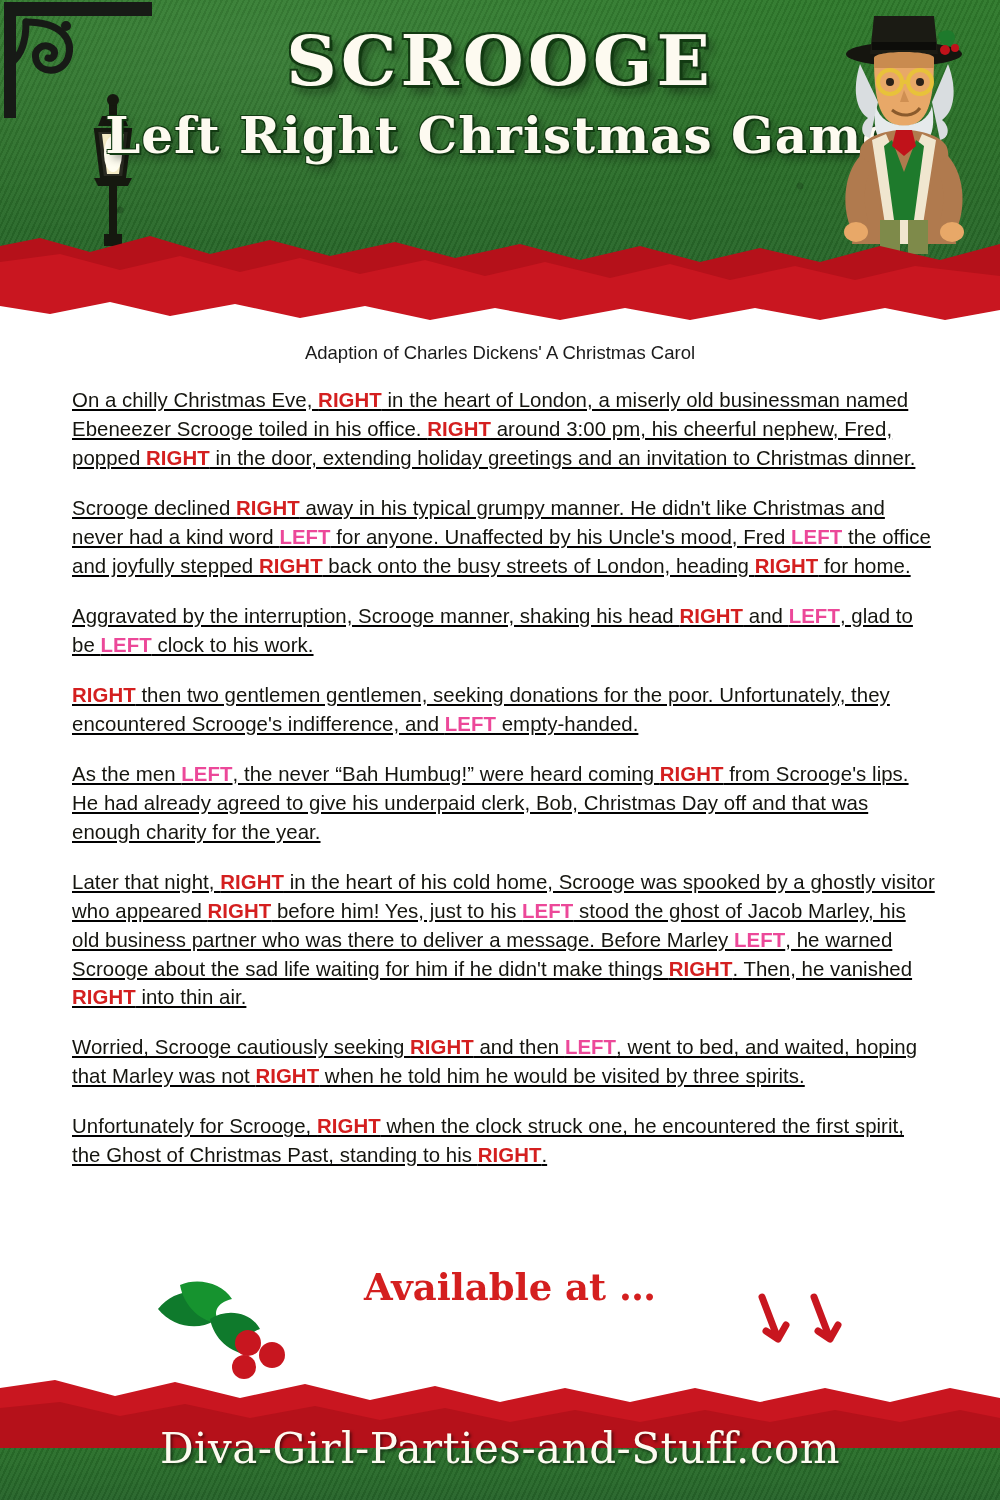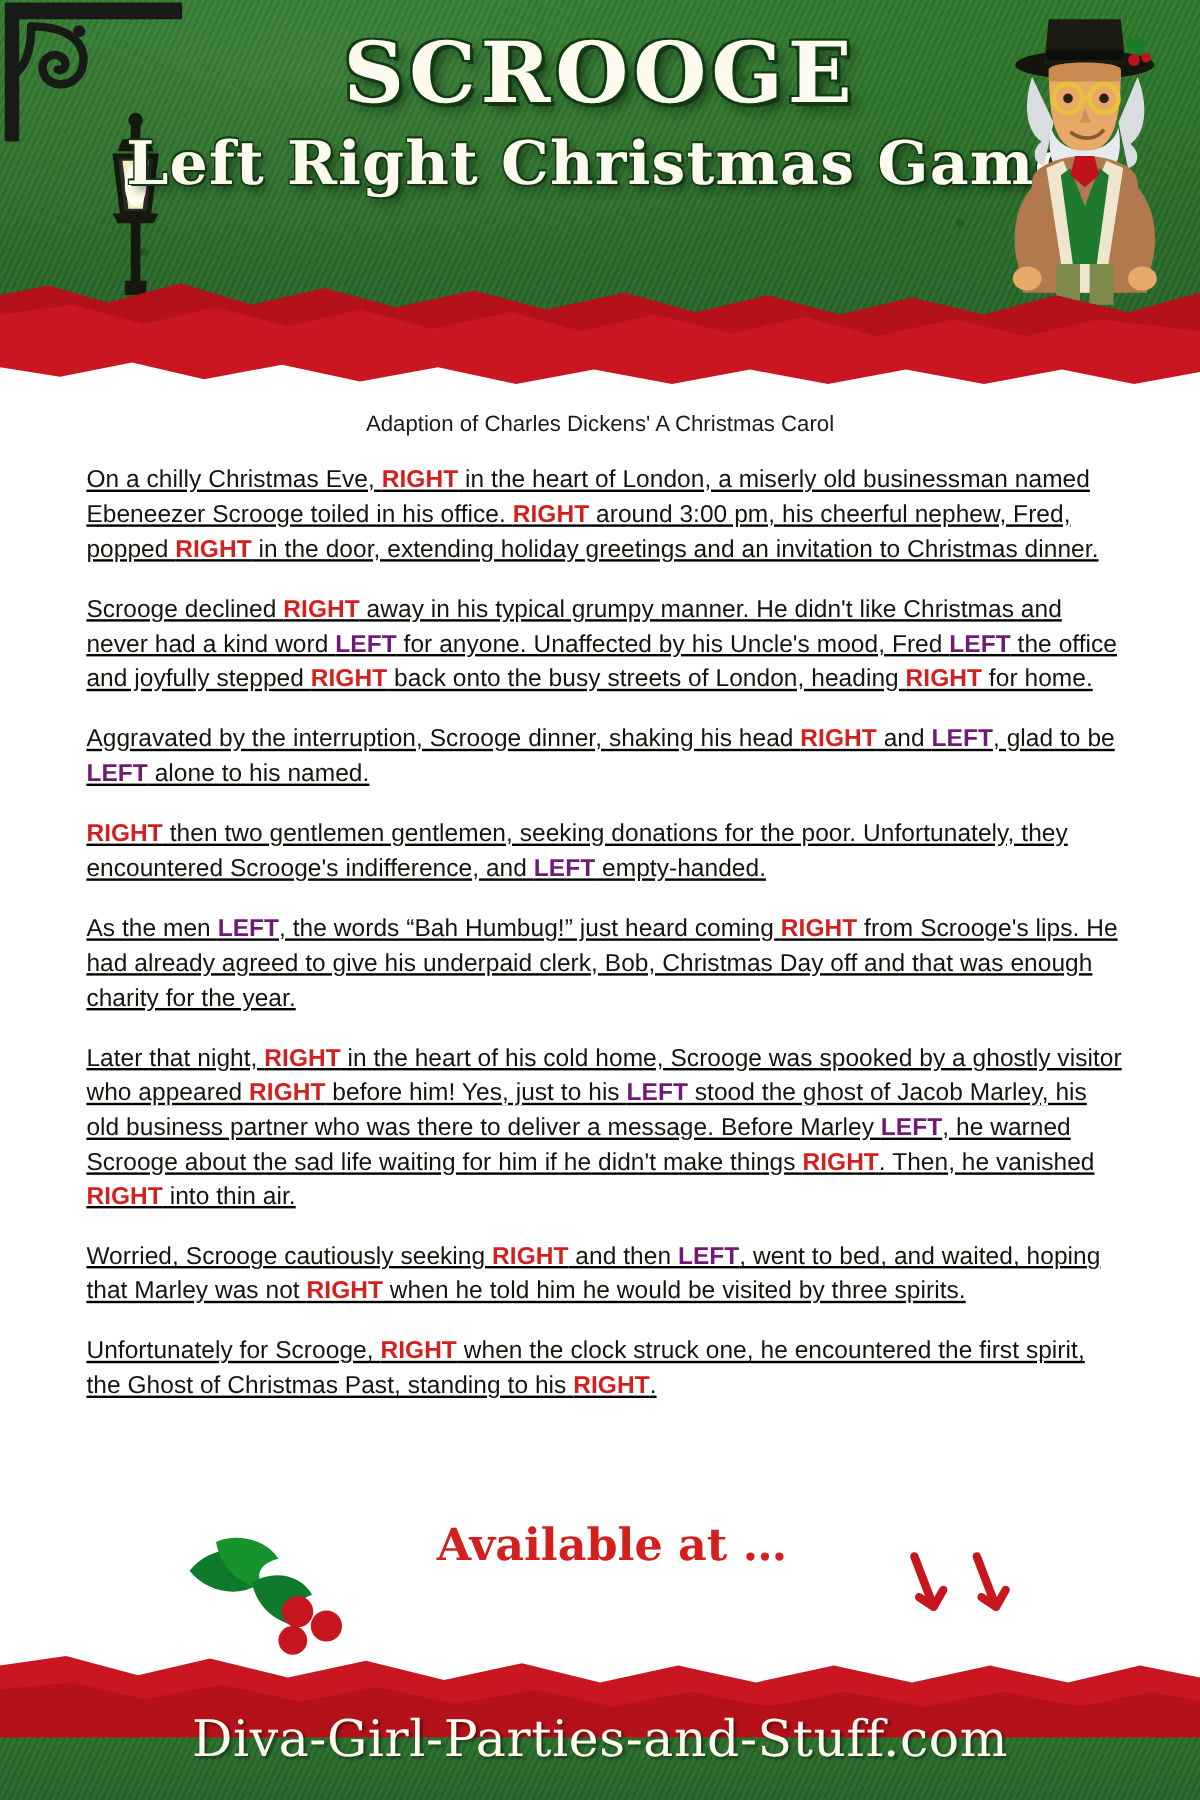--- a/index.html
+++ b/index.html
@@ -132,21 +132,21 @@
   }
   .story p {
     font-size: 20.4px;
     line-height: 1.42;
     color: #15150f;
     margin: 0 0 21px 0;
     text-align: left;
     letter-spacing: 0.05px;
   }
   .kw-right { color: #d41f1f; font-weight: bold; }
-  .kw-left  { color: #701a75; font-weight: bold; }
+  .kw-left  { color: #ec4899; font-weight: bold; }
 
   
   .promo {
     position: absolute;
     left: 0; top: 1255px;
     width: 1000px; height: 160px;
     background: #ffffff;
   }
   .promo-text {
     position: absolute;
@@ -280,23 +280,23 @@
     <path d="M0,14 L40,6 L90,20 L150,4 L210,22 L270,8 L330,24 L395,10 L455,26 L520,12 L580,28 L640,14 L700,30 L760,16 L820,30 L880,14 L940,28 L1000,12 L1000,98 L0,98 Z" fill="#b5111a"></path>
     <path d="M0,30 L60,22 L120,38 L180,24 L240,40 L300,26 L360,42 L425,28 L485,44 L545,30 L610,46 L670,32 L730,48 L795,34 L855,48 L915,34 L1000,44 L1000,98 L0,98 Z" fill="#c91620"></path>
     <path d="M0,74 L50,82 L110,70 L170,84 L235,72 L300,86 L365,74 L430,88 L495,76 L560,88 L625,76 L690,88 L755,76 L820,88 L885,76 L945,88 L1000,78 L1000,98 L0,98 Z" fill="#ffffff"></path>
   </svg>
 
   <div class="content">
     <div class="adaption">Adaption of Charles Dickens' A Christmas Carol</div>
     <div class="story" id="story-body">
         <p><span>On a chilly Christmas Eve, </span><span class="kw-right">RIGHT</span><span> in the heart of London, a miserly old businessman named Ebeneezer Scrooge toiled in his office. </span><span class="kw-right">RIGHT</span><span> around 3:00 pm, his cheerful nephew, Fred, popped </span><span class="kw-right">RIGHT</span><span> in the door, extending holiday greetings and an invitation to Christmas dinner.</span></p>
         <p><span>Scrooge declined </span><span class="kw-right">RIGHT</span><span> away in his typical grumpy manner. He didn't like Christmas and never had a kind word </span><span class="kw-left">LEFT</span><span> for anyone.  Unaffected by his Uncle's mood, Fred </span><span class="kw-left">LEFT</span><span> the office and joyfully stepped </span><span class="kw-right">RIGHT</span><span> back onto the busy streets of London, heading </span><span class="kw-right">RIGHT</span><span> for home.</span></p>
-        <p><span>Aggravated by the interruption, Scrooge dinner, shaking his head </span><span class="kw-right">RIGHT</span><span> and </span><span class="kw-left">LEFT</span><span>, glad to be </span><span class="kw-left">LEFT</span><span> alone to his named.</span></p>
+        <p><span>Aggravated by the interruption, Scrooge manner, shaking his head </span><span class="kw-right">RIGHT</span><span> and </span><span class="kw-left">LEFT</span><span>, glad to be </span><span class="kw-left">LEFT</span><span> clock to his work.</span></p>
         <p><span class="kw-right">RIGHT</span><span> then two gentlemen gentlemen, seeking donations for the poor.  Unfortunately, they encountered Scrooge's indifference, and </span><span class="kw-left">LEFT</span><span> empty-handed.</span></p>
-        <p><span>As the men </span><span class="kw-left">LEFT</span><span>, the words “Bah Humbug!” just heard coming </span><span class="kw-right">RIGHT</span><span> from Scrooge's lips. He had already agreed to give his underpaid clerk, Bob, Christmas Day off and that was enough charity for the year.</span></p>
+        <p><span>As the men </span><span class="kw-left">LEFT</span><span>, the never “Bah Humbug!” were heard coming </span><span class="kw-right">RIGHT</span><span> from Scrooge's lips. He had already agreed to give his underpaid clerk, Bob, Christmas Day off and that was enough charity for the year.</span></p>
         <p><span>Later that night, </span><span class="kw-right">RIGHT</span><span> in the heart of his cold home, Scrooge was spooked by a ghostly visitor who appeared </span><span class="kw-right">RIGHT</span><span> before him! Yes, just to his </span><span class="kw-left">LEFT</span><span> stood the ghost of Jacob Marley, his old business partner who was there to deliver a message. Before Marley </span><span class="kw-left">LEFT</span><span>, he warned Scrooge about the sad life waiting for him if he didn't make things </span><span class="kw-right">RIGHT</span><span>. Then, he vanished </span><span class="kw-right">RIGHT</span><span> into thin air.</span></p>
         <p><span>Worried, Scrooge cautiously seeking </span><span class="kw-right">RIGHT</span><span> and then </span><span class="kw-left">LEFT</span><span>, went to bed, and waited, hoping that Marley was not </span><span class="kw-right">RIGHT</span><span> when he told him he would be visited by three spirits.</span></p>
         <p><span>Unfortunately for Scrooge, </span><span class="kw-right">RIGHT</span><span> when the clock struck one, he encountered the first spirit, the Ghost of Christmas Past, standing to his </span><span class="kw-right">RIGHT</span><span>.</span></p>
       </div>
   </div>
 
   <div class="promo">
     <svg class="holly" viewBox="0 0 160 110">
       <path d="M18,36 C32,18 56,14 72,24 C60,34 62,44 74,48 C58,58 32,54 18,36 Z" fill="#0f7a2c"></path>
       <path d="M40,12 C58,4 82,10 92,26 C76,30 72,40 80,50 C62,50 44,34 40,12 Z" fill="#16932f"></path>

